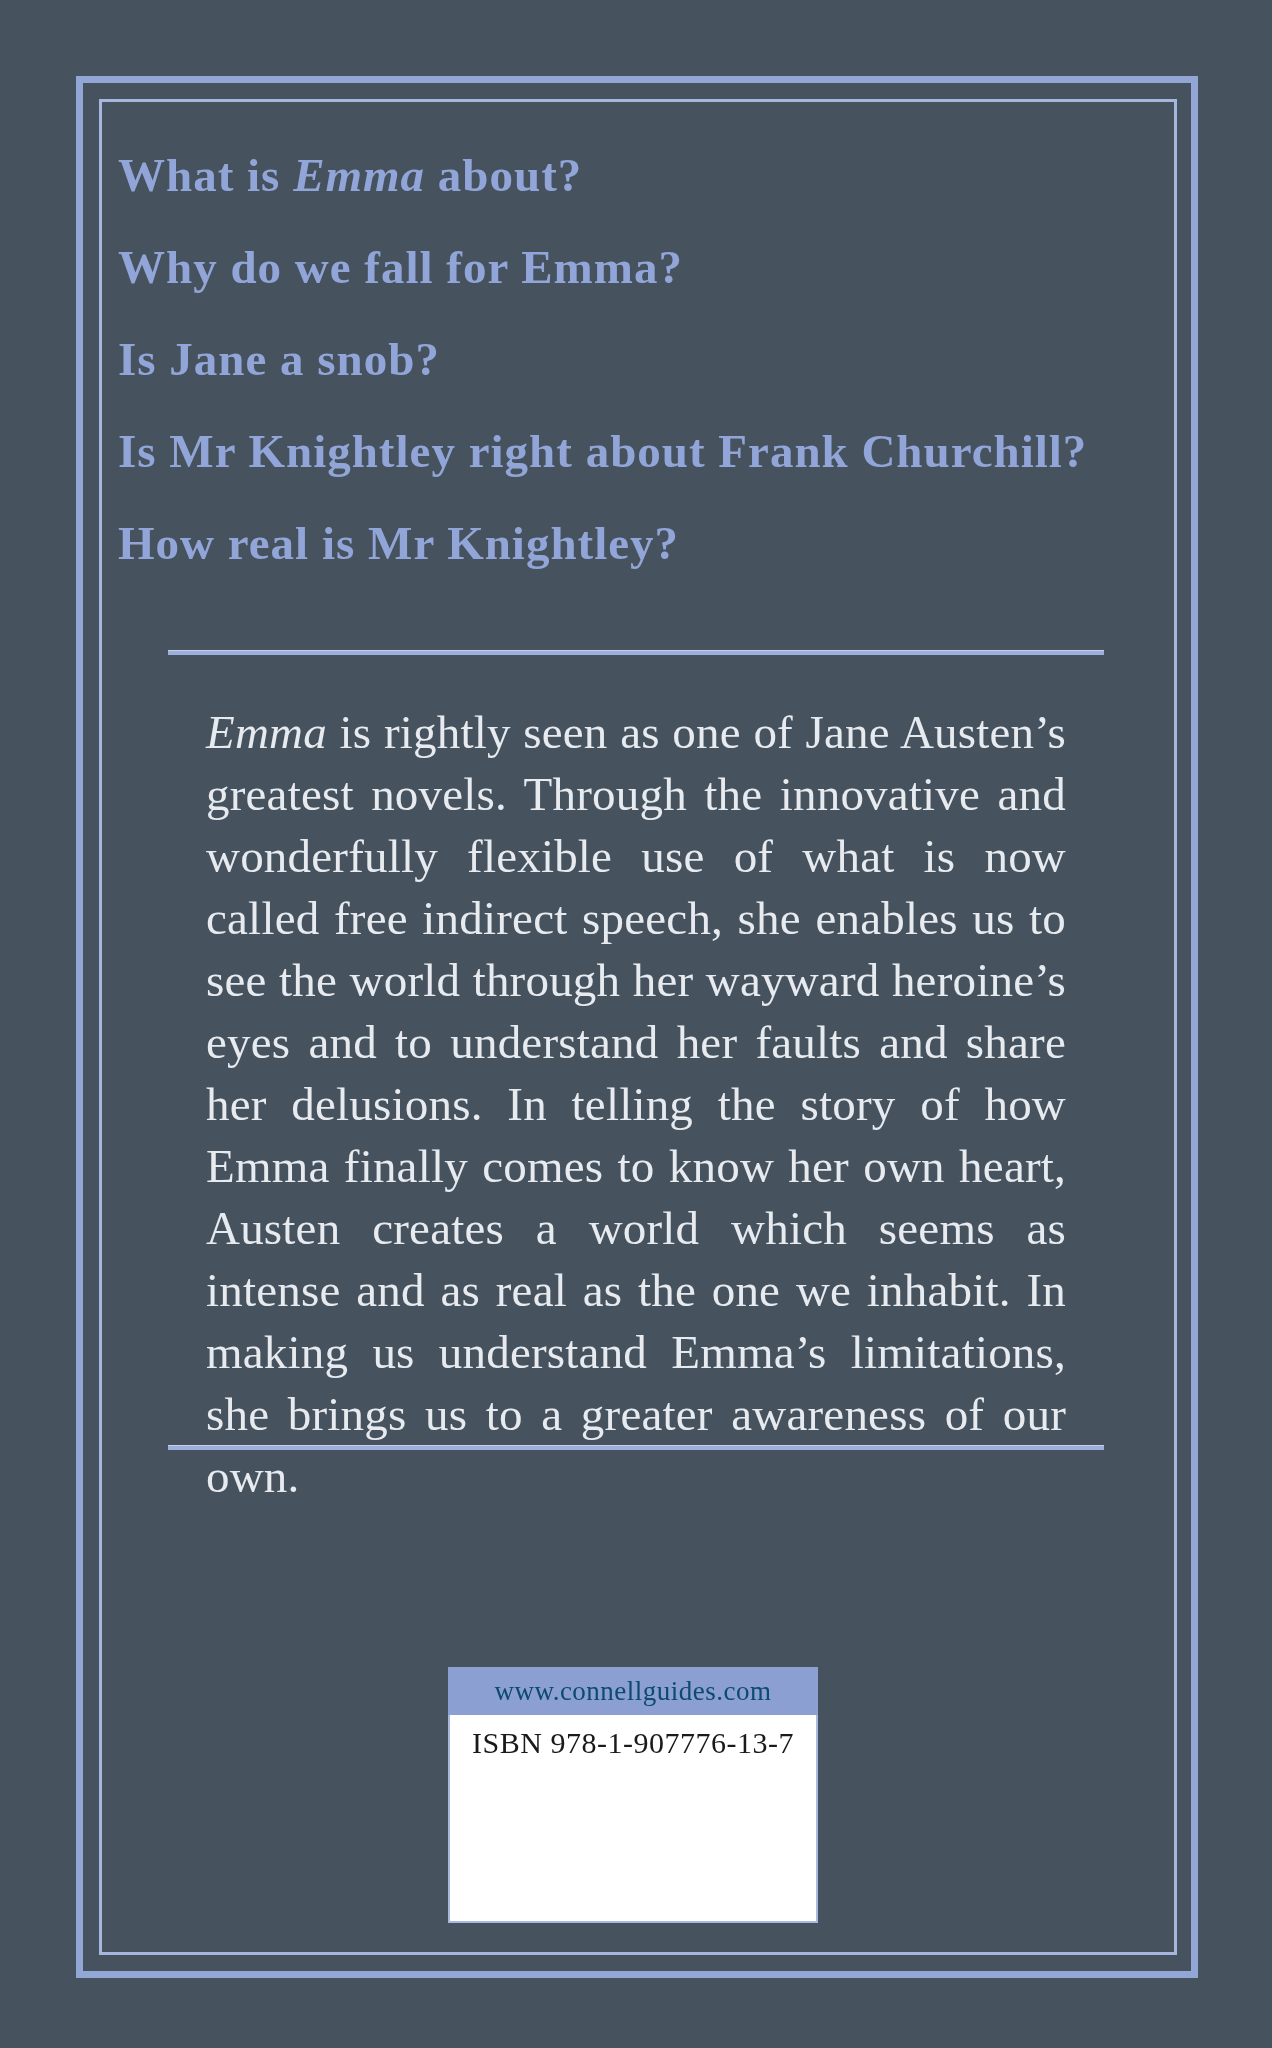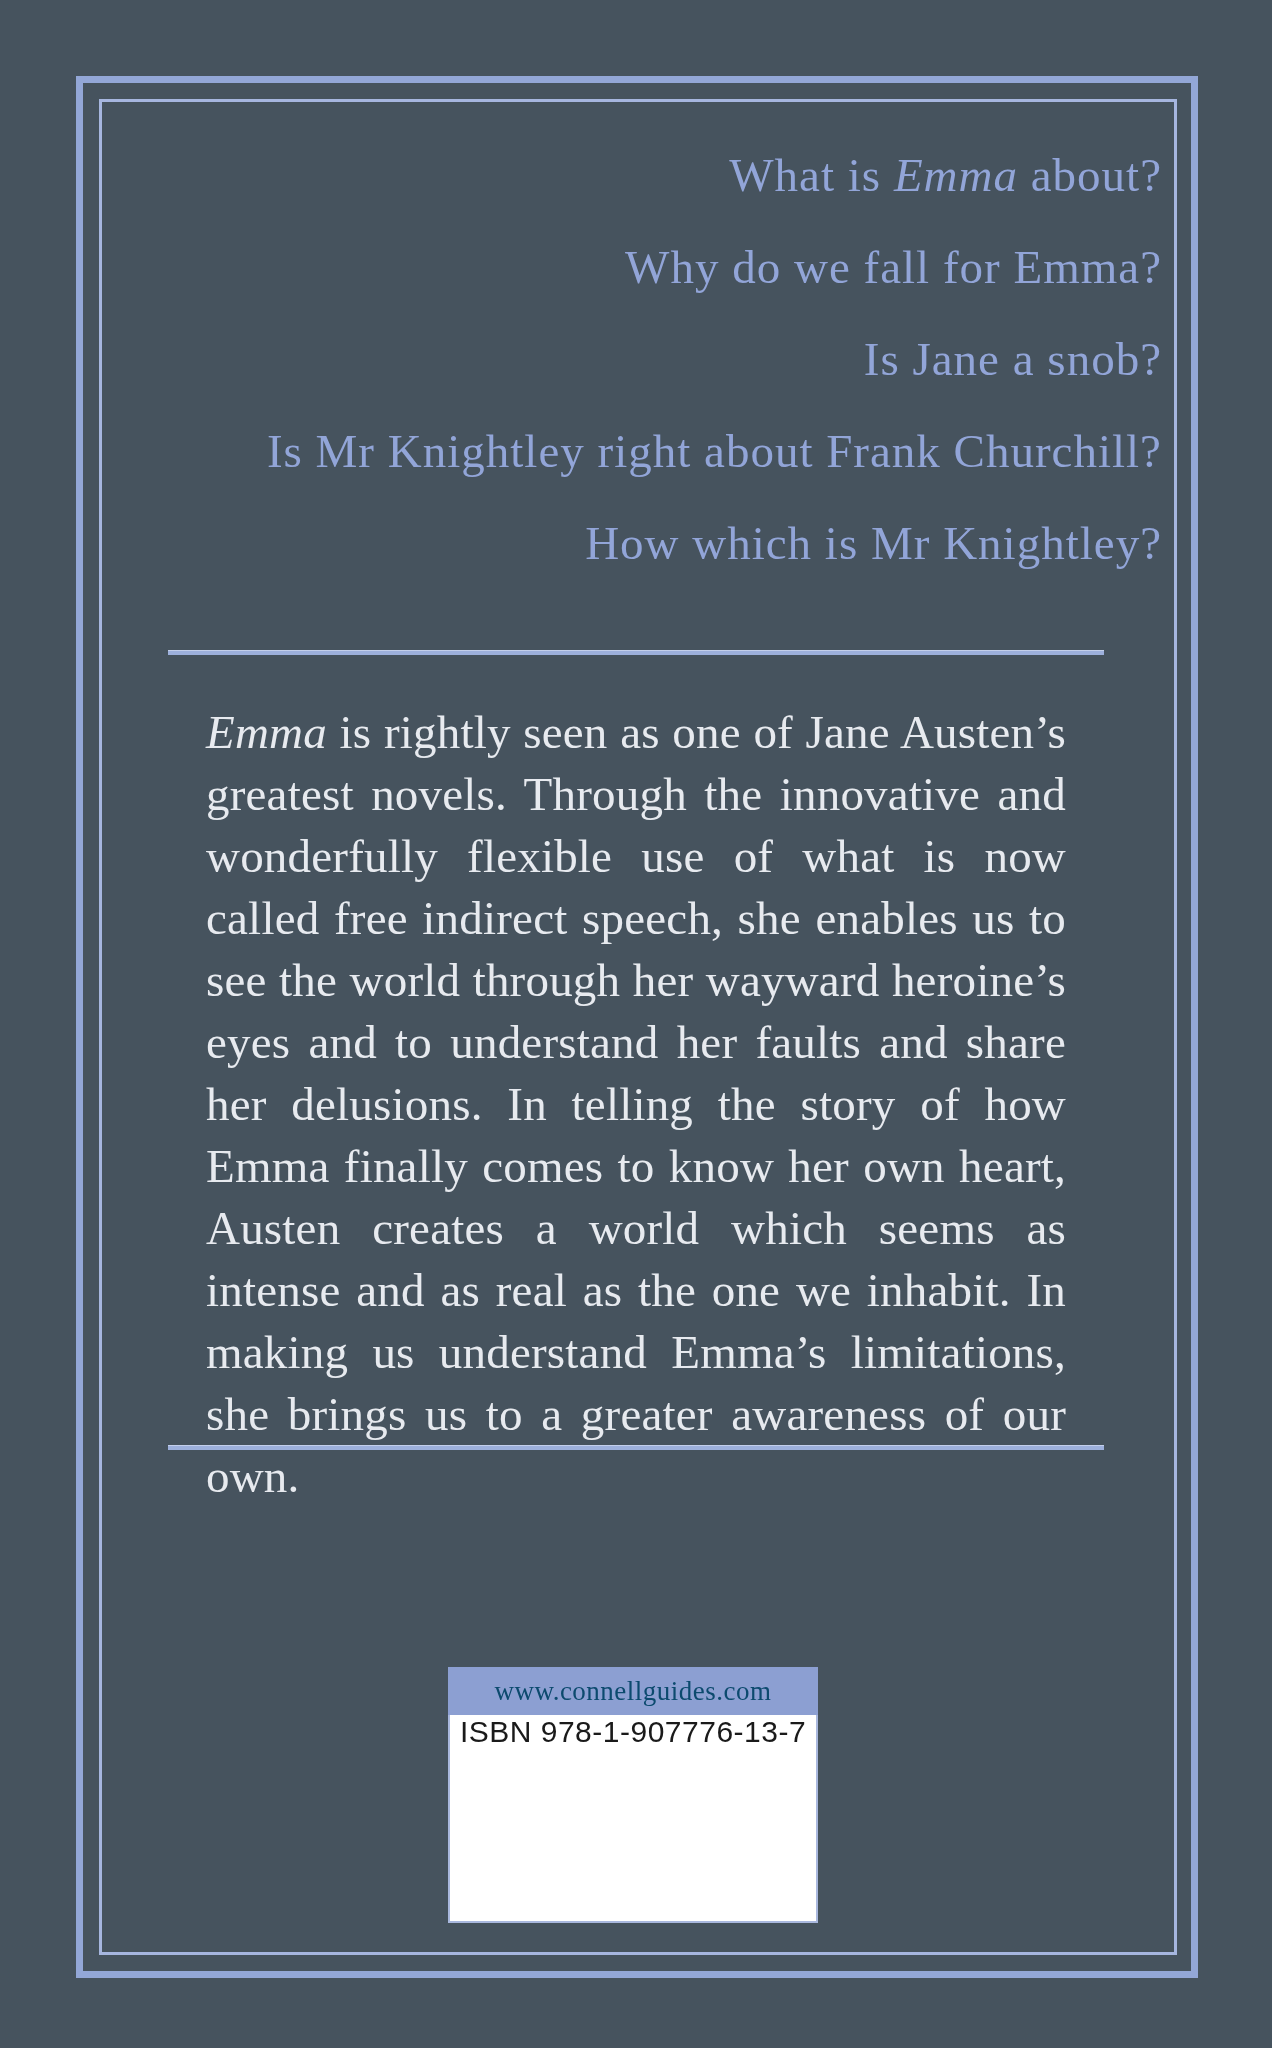--- a/index.html
+++ b/index.html
@@ -24,23 +24,23 @@
     position: absolute;
     left: 99px; top: 99px; right: 95px; bottom: 93px;
     border: 3px solid #a6b6df;
     pointer-events: none;
   }
   .questions {
     position: absolute;
     top: 150px;
     left: 118px;
     right: 110px;
-    text-align: right;
+    text-align: left;
     color: #92a5d8;
-    font-weight: normal;
+    font-weight: bold;
   }
   .q {
     font-size: 47px;
     line-height: 50px;
     margin: 0 0 42px 0;
     letter-spacing: 1px;
     white-space: nowrap;
   }
   .q em { font-style: italic; }
   .divider {
@@ -84,40 +84,41 @@
   .isbn-box {
     height: 208px;
     background: #ffffff;
     border: 2px solid #a9b8de;
     border-top: none;
     box-sizing: border-box;
     text-align: center;
   }
   .isbn-label {
     display: inline-block;
-    font-family: Liberation Sans, sans-serif;
+    margin-top: 11px;
+    font-family: Liberation Serif, serif;
     font-size: 30px;
     color: #1a1a1a;
     letter-spacing: 0.5px;
   }
 </style>
 </head>
 <body>
 
 <div>
 
   <div class="frame-outer"></div>
   <div class="frame-inner"></div>
 
   <div class="questions">
     <p class="q"><span>What is </span><em>Emma</em><span> about?</span></p>
     <p class="q">Why do we fall for Emma?</p>
     <p class="q">Is Jane a snob?</p>
     <p class="q">Is Mr Knightley right about Frank Churchill?</p>
-    <p class="q">How which is Mr Knightley?</p>
+    <p class="q">How real is Mr Knightley?</p>
   </div>
 
   <div class="divider divider-1"></div>
 
   <div class="blurb"><em>Emma</em><span> is rightly seen as one of Jane Austen’s greatest novels. Through the innovative and wonderfully flexible use of what is now called free indirect speech, she enables us to see the world through her wayward heroine’s eyes and to understand her faults and share her delusions. In telling the story of how Emma finally comes to know her own heart, Austen creates a world which seems as intense and as real as the one we inhabit. In making us understand Emma’s limitations, she brings us to a greater awareness of our own.</span></div>
 
   <div class="divider divider-2"></div>
 
   <div class="publisher">
     <div class="url-banner">www.connellguides.com</div>

